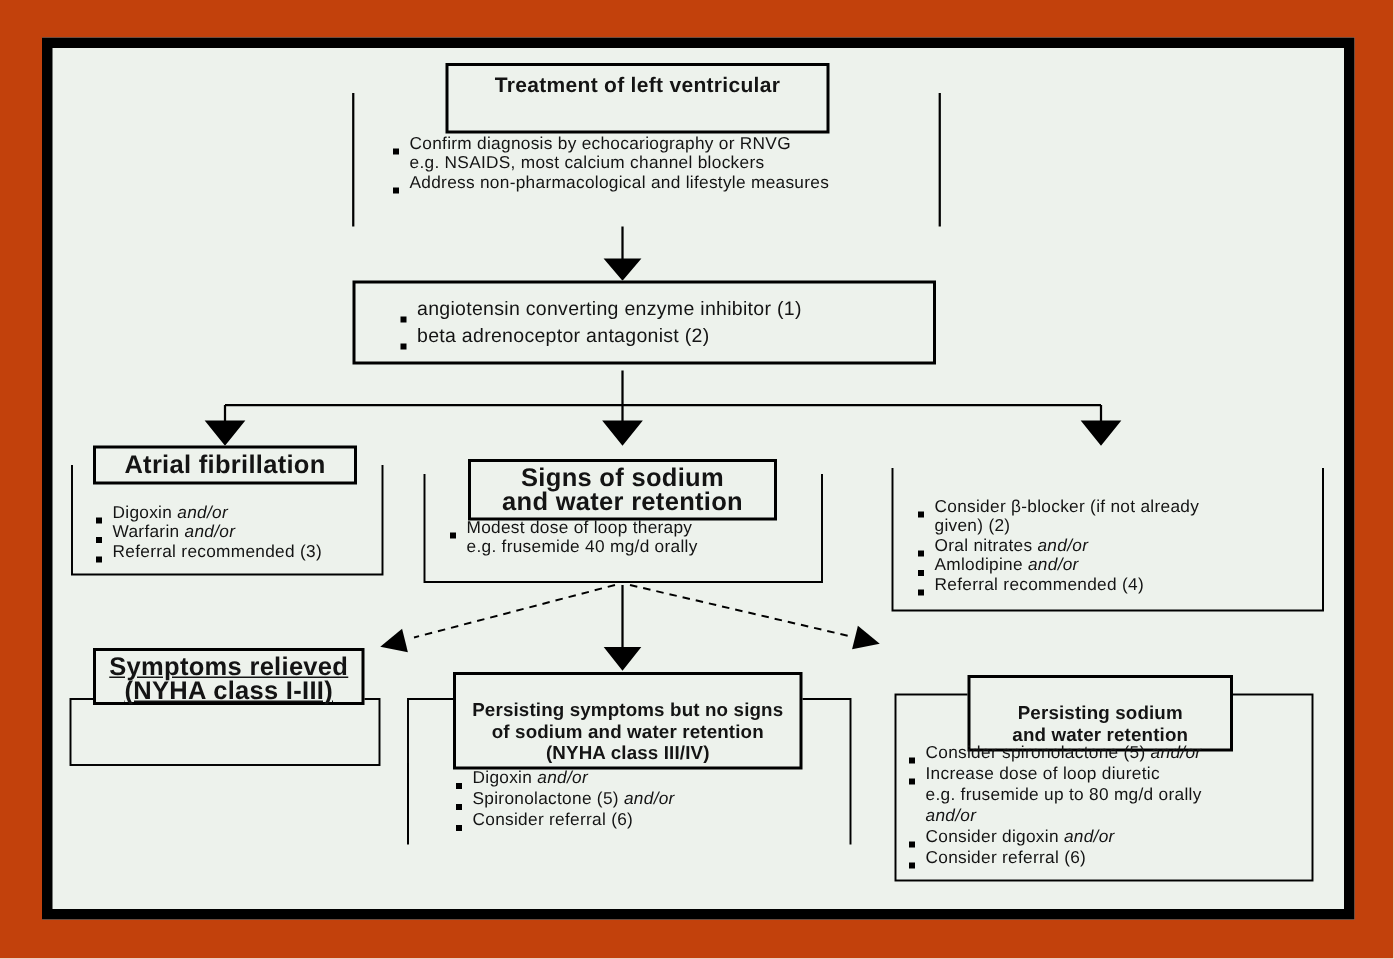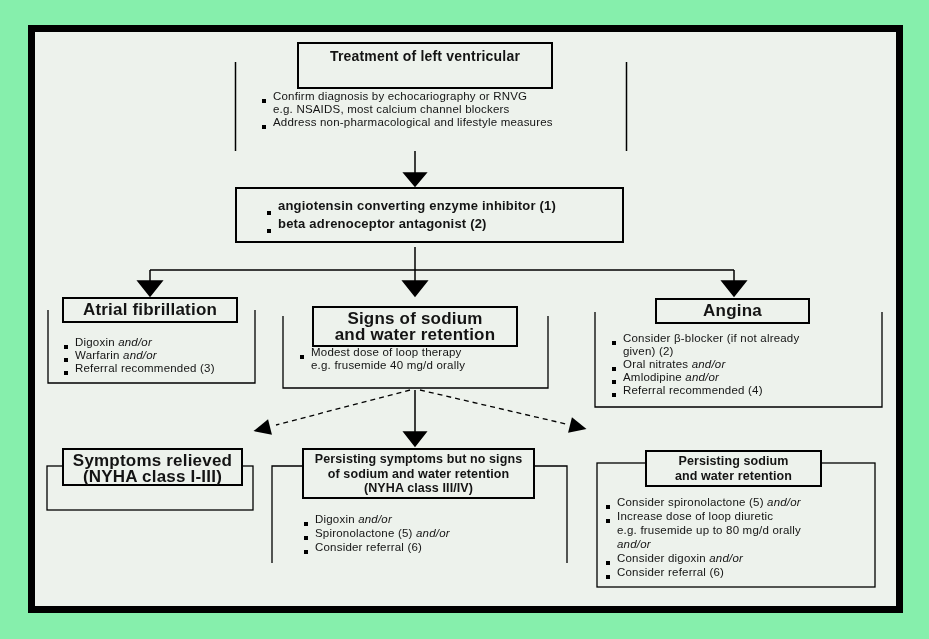--- a/index.html
+++ b/index.html
@@ -1,31 +1,31 @@
 <!DOCTYPE html>
 <html><head>
 <meta charset="utf-8">
 <style>
   html,body{margin:0;padding:0;background:#fff;}
-  .stage{position:relative;width:929px;height:639px;background:#86efac;overflow:hidden;
+  .stage{position:relative;width:929px;height:639px;background:#c2410c;overflow:hidden;
          font-family:"Liberation Sans","DejaVu Sans",sans-serif;color:#141414;}
   .frame{position:absolute;left:28px;top:25px;width:861px;height:574px;
          border:7px solid #000;background:#edf2ec;}
   .connectors{position:absolute;left:0;top:0;width:929px;height:639px;z-index:1;}
   .abs{position:absolute;z-index:2;}
   .titlebox{background:#edf2ec;border:2px solid #000;text-align:center;font-weight:bold;}
   .tb-lg{font-size:14px;line-height:19px;padding-top:3px;letter-spacing:.2px;}
   .tb-md{font-size:17px;line-height:16px;padding-top:3px;letter-spacing:.2px;}
-  .tb-sm{font-size:12.5px;line-height:14.5px;padding-top:2px;letter-spacing:.1px;}
+  .tb-sm{font-size:12.5px;line-height:14.5px;padding-top:16px;letter-spacing:.1px;}
   .li{display:flex;align-items:flex-end;font-size:11.5px;line-height:13px;letter-spacing:.2px;}
   .li .mk{width:4px;height:4px;background:#000;margin:4px 7px 0 0;flex:0 0 auto;}
   .li.cont .mk{visibility:hidden;}
   .li .it{font-style:italic;white-space:pre;}
   .li .tx{white-space:pre;}
-  .bold-li{font-weight:bold;font-size:13px;line-height:18px;letter-spacing:.2px;}
+  .bold-li{font-weight:normal;font-size:13px;line-height:18px;letter-spacing:.2px;}
   .bold-li .mk{margin-top:7px;}
 </style>
 </head>
 <body>
 
 <div class="stage">
   <div class="frame"></div>
 
   <svg class="connectors" viewBox="0 0 929 639" xmlns="http://www.w3.org/2000/svg">
     <g stroke="#000" stroke-width="1.5" fill="#000">
@@ -149,23 +149,20 @@
     <div class="li">
         <span class="mk"></span>
         <span class="tx">Modest dose of loop therapy</span>
       </div>
     <div class="li cont">
         <span class="mk"></span>
         <span class="tx">e.g. frusemide 40 mg/d orally</span>
       </div>
   </div>
 
-  <div class="abs titlebox tb-md" style="left:655px;top:298px;width:151px;height:22px;line-height:21px;padding-top:0;">
-    <div>Angina</div>
-  </div>
   <div class="abs" style="left:612px;top:332px;width:260px;">
     <div class="li">
         <span class="mk"></span>
         <span class="tx">Consider β-blocker (if not already</span>
       </div>
     <div class="li cont">
         <span class="mk"></span>
         <span class="tx">given) (2)</span>
       </div>
     <div class="li">
@@ -177,21 +174,21 @@
         <span class="mk"></span>
         <span class="tx">Amlodipine </span>
         <span class="it">and/or</span>
       </div>
     <div class="li">
         <span class="mk"></span>
         <span class="tx">Referral recommended (4)</span>
       </div>
   </div>
 
-  <div class="abs titlebox tb-md" style="left:62px;top:448px;width:177px;height:31px;">
+  <div class="abs titlebox tb-md" style="left:62px;top:432px;width:177px;height:31px;text-decoration:underline;">
     <div>Symptoms relieved</div>
     <div>(NYHA class I-III)</div>
   </div>
 
   <div class="abs titlebox tb-sm" style="left:302px;top:448px;width:229px;height:45px;">
     <div>Persisting symptoms but no signs</div>
     <div>of sodium and water retention</div>
     <div>(NYHA class III/IV)</div>
   </div>
   <div class="abs" style="left:304px;top:512px;width:230px;">

